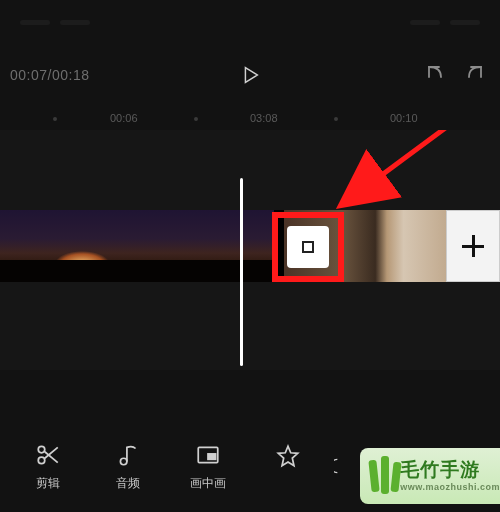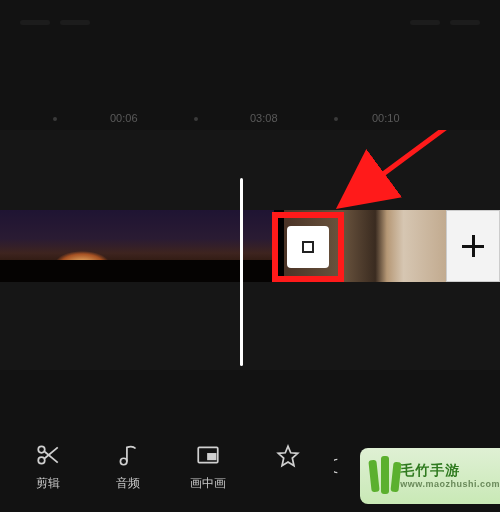--- a/index.html
+++ b/index.html
@@ -60,43 +60,63 @@
   .toolbar { position:absolute; bottom: 10px; left:0; width:100%; height: 72px; display:flex; align-items:center; justify-content:flex-start; padding: 0 8px; gap: 0; }
   .tool { width: 80px; display:flex; flex-direction:column; align-items:center; justify-content:center; gap:6px; color:#c8c8c8; font-size:12px; }
   .tool .ticon { width:28px; height:28px; display:flex; align-items:center; justify-content:center; }
   .tool-last { width: 32px; }
 
   
   .wm { position:absolute; right:0; bottom:8px; width:140px; height:56px; background: linear-gradient(#dff0d4, #c9e9b6); border-radius: 8px 0 0 8px; display:flex; align-items:center; padding-left:8px; color:#2f7a1f; font-size:12px; font-weight:600; letter-spacing:1px; }
   .wm .bamboo { width:34px; height:40px; margin-right:6px; position:relative; }
   .wm .bamboo span{ position:absolute; width:8px; background:#5bb02e; border-radius:3px; }
   .wm .txt { display:flex; flex-direction:column; line-height:1.2; font-size:11px;}
-  .wm .txt .row1{ font-size:14px;}
+  .wm .txt .row1{ font-size:19px;}
   .wm .txt .row2{ color:#6a8a5a; font-size:9px; letter-spacing:0.5px;}
 </style>
 </head>
 <body>
 
 <div class="app">
 
   <div class="status">
     <div class="blob" style="left:20px"></div>
     <div class="blob" style="left:60px"></div>
     <div class="blob" style="right:60px"></div>
     <div class="blob" style="right:20px"></div>
   </div>
 
+  <div class="transport">
+    <div class="time">00:07/00:18</div>
+    <div class="play-wrap ibtn">
+      <svg width="22" height="22" viewBox="0 0 24 24" fill="none" stroke="#d0d0d0" stroke-width="1.6">
+          <polygon points="7,4 20,12 7,20"></polygon>
+        </svg>
+    </div>
+    <div class="undo-wrap ibtn">
+      <svg width="24" height="24" viewBox="0 0 24 24" fill="none" stroke="#8c8c8c" stroke-width="1.8" stroke-linecap="round">
+          <path d="M16 4 L6 4 L6 14"></path>
+          <path d="M6 4 Q18 4 18 14"></path>
+        </svg>
+    </div>
+    <div class="redo-wrap ibtn">
+      <svg width="24" height="24" viewBox="0 0 24 24" fill="none" stroke="#8c8c8c" stroke-width="1.8" stroke-linecap="round">
+          <path d="M8 4 L18 4 L18 14"></path>
+          <path d="M18 4 Q6 4 6 14"></path>
+        </svg>
+    </div>
+  </div>
 
   <div class="ruler">
     <span class="dot" style="left:53px"></span>
     <span class="tick" style="left:110px">00:06</span>
     <span class="dot" style="left:194px"></span>
     <span class="tick" style="left:250px">03:08</span>
     <span class="dot" style="left:334px"></span>
-    <span class="tick" style="left:372px">00:10</span>
+    <span class="tick" style="left:390px">00:10</span>
   </div>
 
   <div class="timeline">
     <div class="clips">
       <div class="clip a">
           <div class="clip-inner sunset"></div>
         </div>
       <div class="clip gap"></div>
       <div class="clip b">
           <div class="clip-inner clipb-bg"></div>

